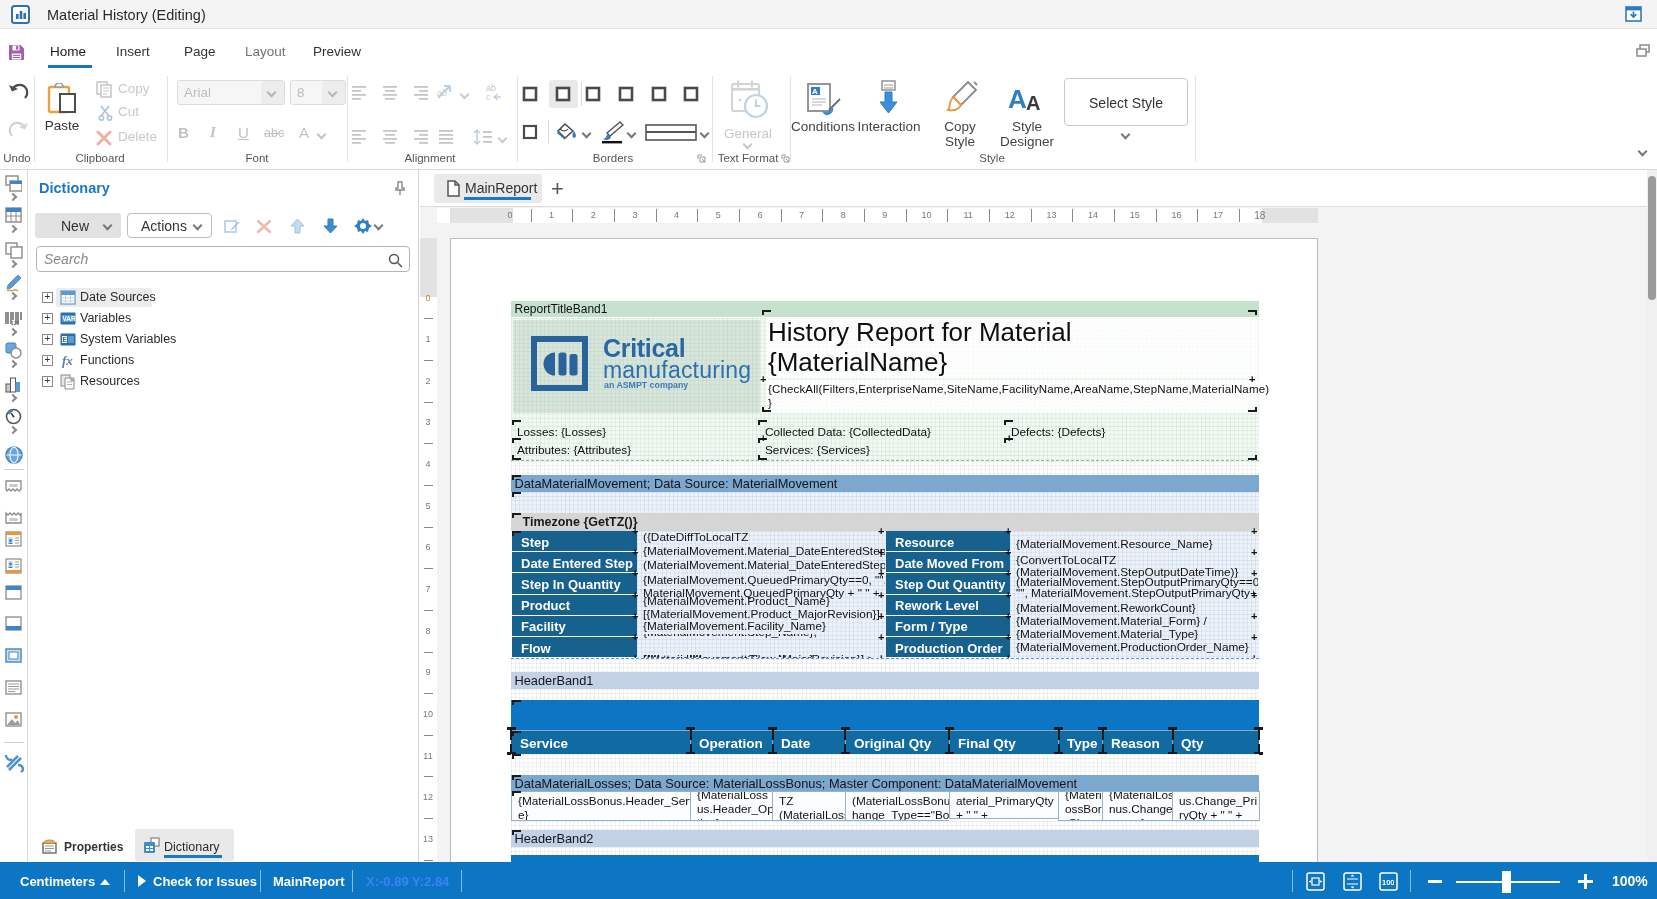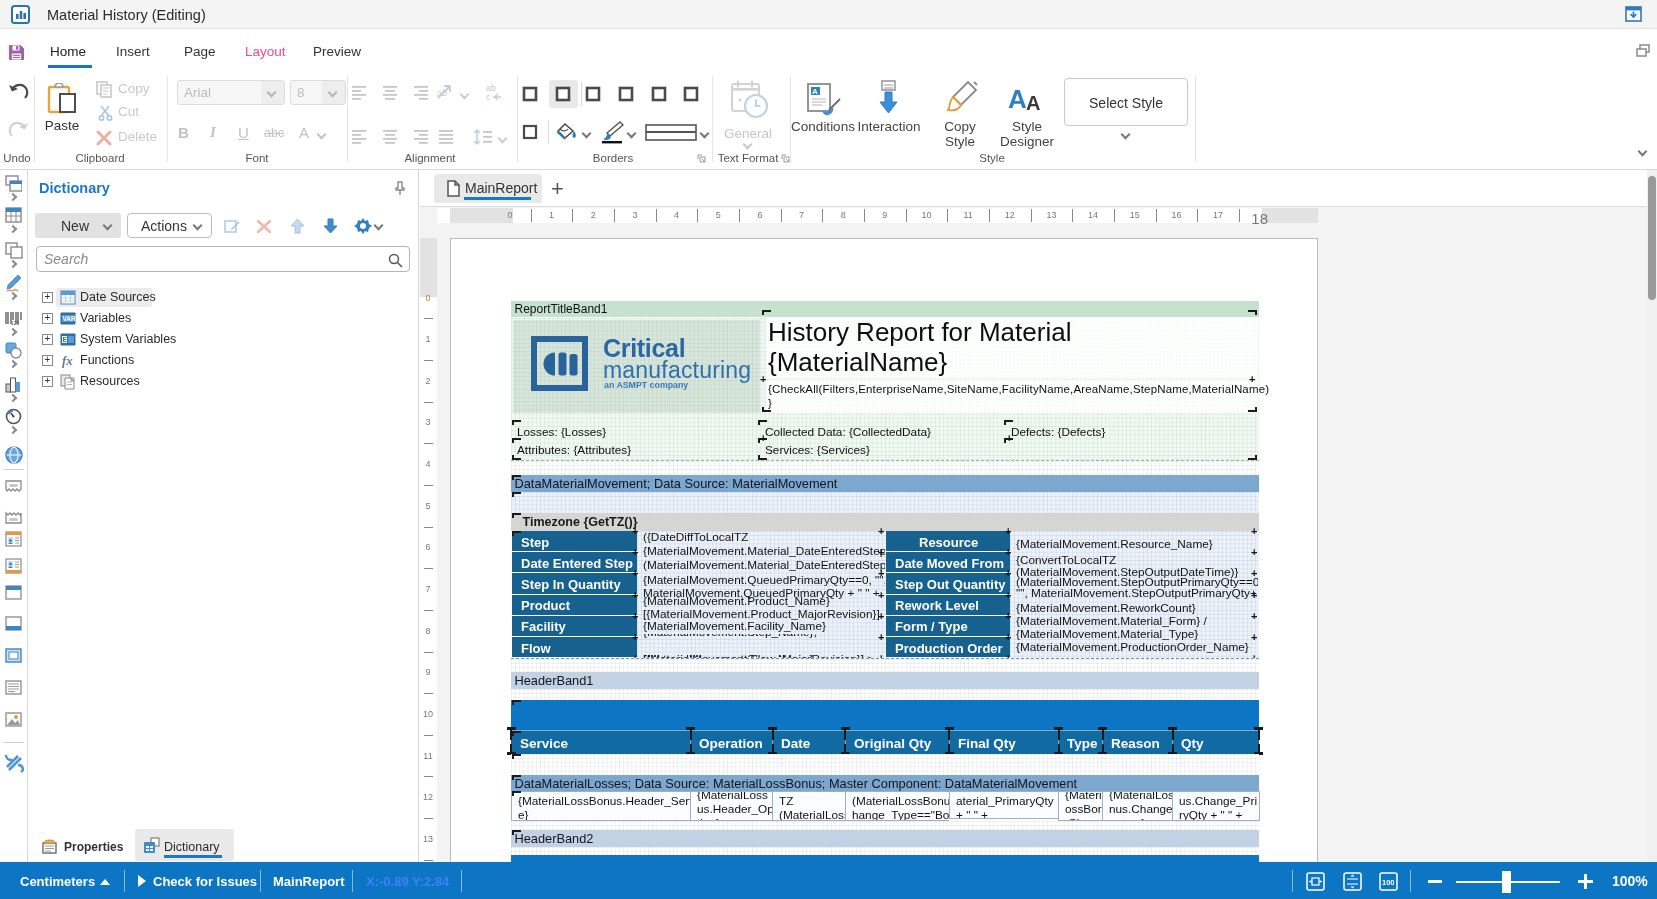--- a/index.html
+++ b/index.html
@@ -39,21 +39,21 @@
  <rect x="4.5" y="1.5" width="7" height="5" fill="#fff"></rect>
  <rect x="8" y="2.2" width="2.3" height="3.4" fill="#a15fae"></rect>
  <rect x="3.8" y="9.5" width="9.4" height="6" fill="#fff"></rect>
  <rect x="4.8" y="10.8" width="7.4" height="1.1" fill="#a15fae"></rect>
  <rect x="4.8" y="13" width="7.4" height="1.1" fill="#a15fae"></rect>
 </svg>
 <div class="tx" style="left:50px;top:44px;font-size:13.5px;color:#222;">Home</div>
 <div class="ab" style="left:48px;top:65px;width:44px;height:3px;background:#1177c8;"></div>
 <div class="tx" style="left:116px;top:44px;font-size:13.5px;color:#333;">Insert</div>
 <div class="tx" style="left:184px;top:44px;font-size:13.5px;color:#333;">Page</div>
-<div class="tx" style="left:245px;top:44px;font-size:13.5px;color:#ec4899;">Layout</div>
+<div class="tx" style="left:245px;top:44px;font-size:13.5px;color:#737373;">Layout</div>
 <div class="tx" style="left:313px;top:44px;font-size:13.5px;color:#333;">Preview</div>
 <svg class="ab" style="left:1636px;top:44px;" width="14" height="14" viewBox="0 0 14 14">
  <rect x="4" y="1" width="9" height="7" fill="none" stroke="#8b8b8b" stroke-width="1.5"></rect>
  <rect x="1" y="5" width="9" height="7" fill="#fff" stroke="#8b8b8b" stroke-width="1.5"></rect>
 </svg>
 
 <div class="ab" style="left:0;top:70px;width:1657px;height:100px;background:#fff;border-bottom:1px solid #d8d8d8;"></div>
 
 <div class="ab" style="left:34px;top:76px;width:1px;height:86px;background:#e4e4e4;"></div>
 <div class="ab" style="left:167px;top:76px;width:1px;height:86px;background:#e4e4e4;"></div>
@@ -511,21 +511,21 @@
 <div class="tx" style="left:1051.4px;top:210px;transform:translateX(-50%);font-size:9px;color:#777;">13</div>
 <div class="ab" style="left:1072.2px;top:209px;width:1px;height:13px;background:#888;"></div>
 <div class="tx" style="left:1093.1px;top:210px;transform:translateX(-50%);font-size:9px;color:#777;">14</div>
 <div class="ab" style="left:1113.9px;top:209px;width:1px;height:13px;background:#888;"></div>
 <div class="tx" style="left:1134.8px;top:210px;transform:translateX(-50%);font-size:9px;color:#777;">15</div>
 <div class="ab" style="left:1155.5px;top:209px;width:1px;height:13px;background:#888;"></div>
 <div class="tx" style="left:1176.4px;top:210px;transform:translateX(-50%);font-size:9px;color:#777;">16</div>
 <div class="ab" style="left:1197.2px;top:209px;width:1px;height:13px;background:#888;"></div>
 <div class="tx" style="left:1218.0px;top:210px;transform:translateX(-50%);font-size:9px;color:#777;">17</div>
 <div class="ab" style="left:1238.8px;top:209px;width:1px;height:13px;background:#888;"></div>
-<div class="tx" style="left:1259.7px;top:210px;transform:translateX(-50%);font-size:15px;color:#777;">18</div>
+<div class="tx" style="left:1259.7px;top:210px;transform:translateX(-50%);font-size:10px;color:#777;">18</div>
 <div class="ab" style="left:420px;top:290px;width:17px;height:572px;background:#fff;"></div>
 <div class="ab" style="left:420px;top:238px;width:17px;height:59px;background:#e2e2e2;"></div>
 <div class="tx" style="left:428px;top:292.5px;transform:translateX(-50%);font-size:9px;color:#c8822a;">0</div>
 <div class="ab" style="left:424px;top:318.3px;width:9px;height:1px;background:#888;"></div>
 <div class="tx" style="left:428px;top:334.1px;transform:translateX(-50%);font-size:9px;color:#777;">1</div>
 <div class="ab" style="left:424px;top:359.9px;width:9px;height:1px;background:#888;"></div>
 <div class="tx" style="left:428px;top:375.8px;transform:translateX(-50%);font-size:9px;color:#777;">2</div>
 <div class="ab" style="left:424px;top:401.6px;width:9px;height:1px;background:#888;"></div>
 <div class="tx" style="left:428px;top:417.4px;transform:translateX(-50%);font-size:9px;color:#777;">3</div>
 <div class="ab" style="left:424px;top:443.2px;width:9px;height:1px;background:#888;"></div>
@@ -602,21 +602,21 @@
 <div class="ab" style="left:510.5px;top:475px;width:748px;height:17px;background:#7ca7ce;"></div>
     <div class="tx" style="left:514.5px;top:476px;font:12.8px 'Liberation Sans';color:#14141e;">DataMaterialMovement; Data Source: MaterialMovement</div>
 <div class="ab chkb" style="left:510.5px;top:492px;width:748px;height:21px;"></div>
 <div class="ab" style="left:510.5px;top:513px;width:748px;height:18px;background:#d5d5d5;"></div>
     <div class="tx" style="left:522.5px;top:515px;font:bold 12.5px 'Liberation Sans';color:#1a1a1a;">Timezone {GetTZ()}</div>
 <div class="ab chkb" style="left:637px;top:531px;width:249px;height:127px;"></div>
 <div class="ab chkb" style="left:1010px;top:531px;width:248.5px;height:127px;"></div>
 <div class="ab" style="left:511.5px;top:531.0px;width:125px;height:20.2px;background:#17618f;"></div>
 <div class="tx" style="left:521px;top:534.6px;font:bold 13px 'Liberation Sans';color:#fff;">Step</div>
 <div class="ab" style="left:886px;top:531.0px;width:124px;height:20.2px;background:#17618f;"></div>
-<div class="tx" style="left:895px;top:534.6px;font:bold 13px 'Liberation Sans';color:#fff;margin-left:24px;">Resource</div>
+<div class="tx" style="left:895px;top:534.6px;font:bold 13px 'Liberation Sans';color:#fff;">Resource</div>
 <div class="ab" style="left:511.5px;top:552.2px;width:125px;height:20.2px;background:#17618f;"></div>
 <div class="tx" style="left:521px;top:555.8px;font:bold 13px 'Liberation Sans';color:#fff;">Date Entered Step</div>
 <div class="ab" style="left:886px;top:552.2px;width:124px;height:20.2px;background:#17618f;"></div>
 <div class="tx" style="left:895px;top:555.8px;font:bold 13px 'Liberation Sans';color:#fff;">Date Moved From</div>
 <div class="ab" style="left:511.5px;top:573.4px;width:125px;height:20.2px;background:#17618f;"></div>
 <div class="tx" style="left:521px;top:577.0px;font:bold 13px 'Liberation Sans';color:#fff;">Step In Quantity</div>
 <div class="ab" style="left:886px;top:573.4px;width:124px;height:20.2px;background:#17618f;"></div>
 <div class="tx" style="left:895px;top:577.0px;font:bold 13px 'Liberation Sans';color:#fff;">Step Out Quantity</div>
 <div class="ab" style="left:511.5px;top:594.6px;width:125px;height:20.2px;background:#17618f;"></div>
 <div class="tx" style="left:521px;top:598.2px;font:bold 13px 'Liberation Sans';color:#fff;">Product</div>

